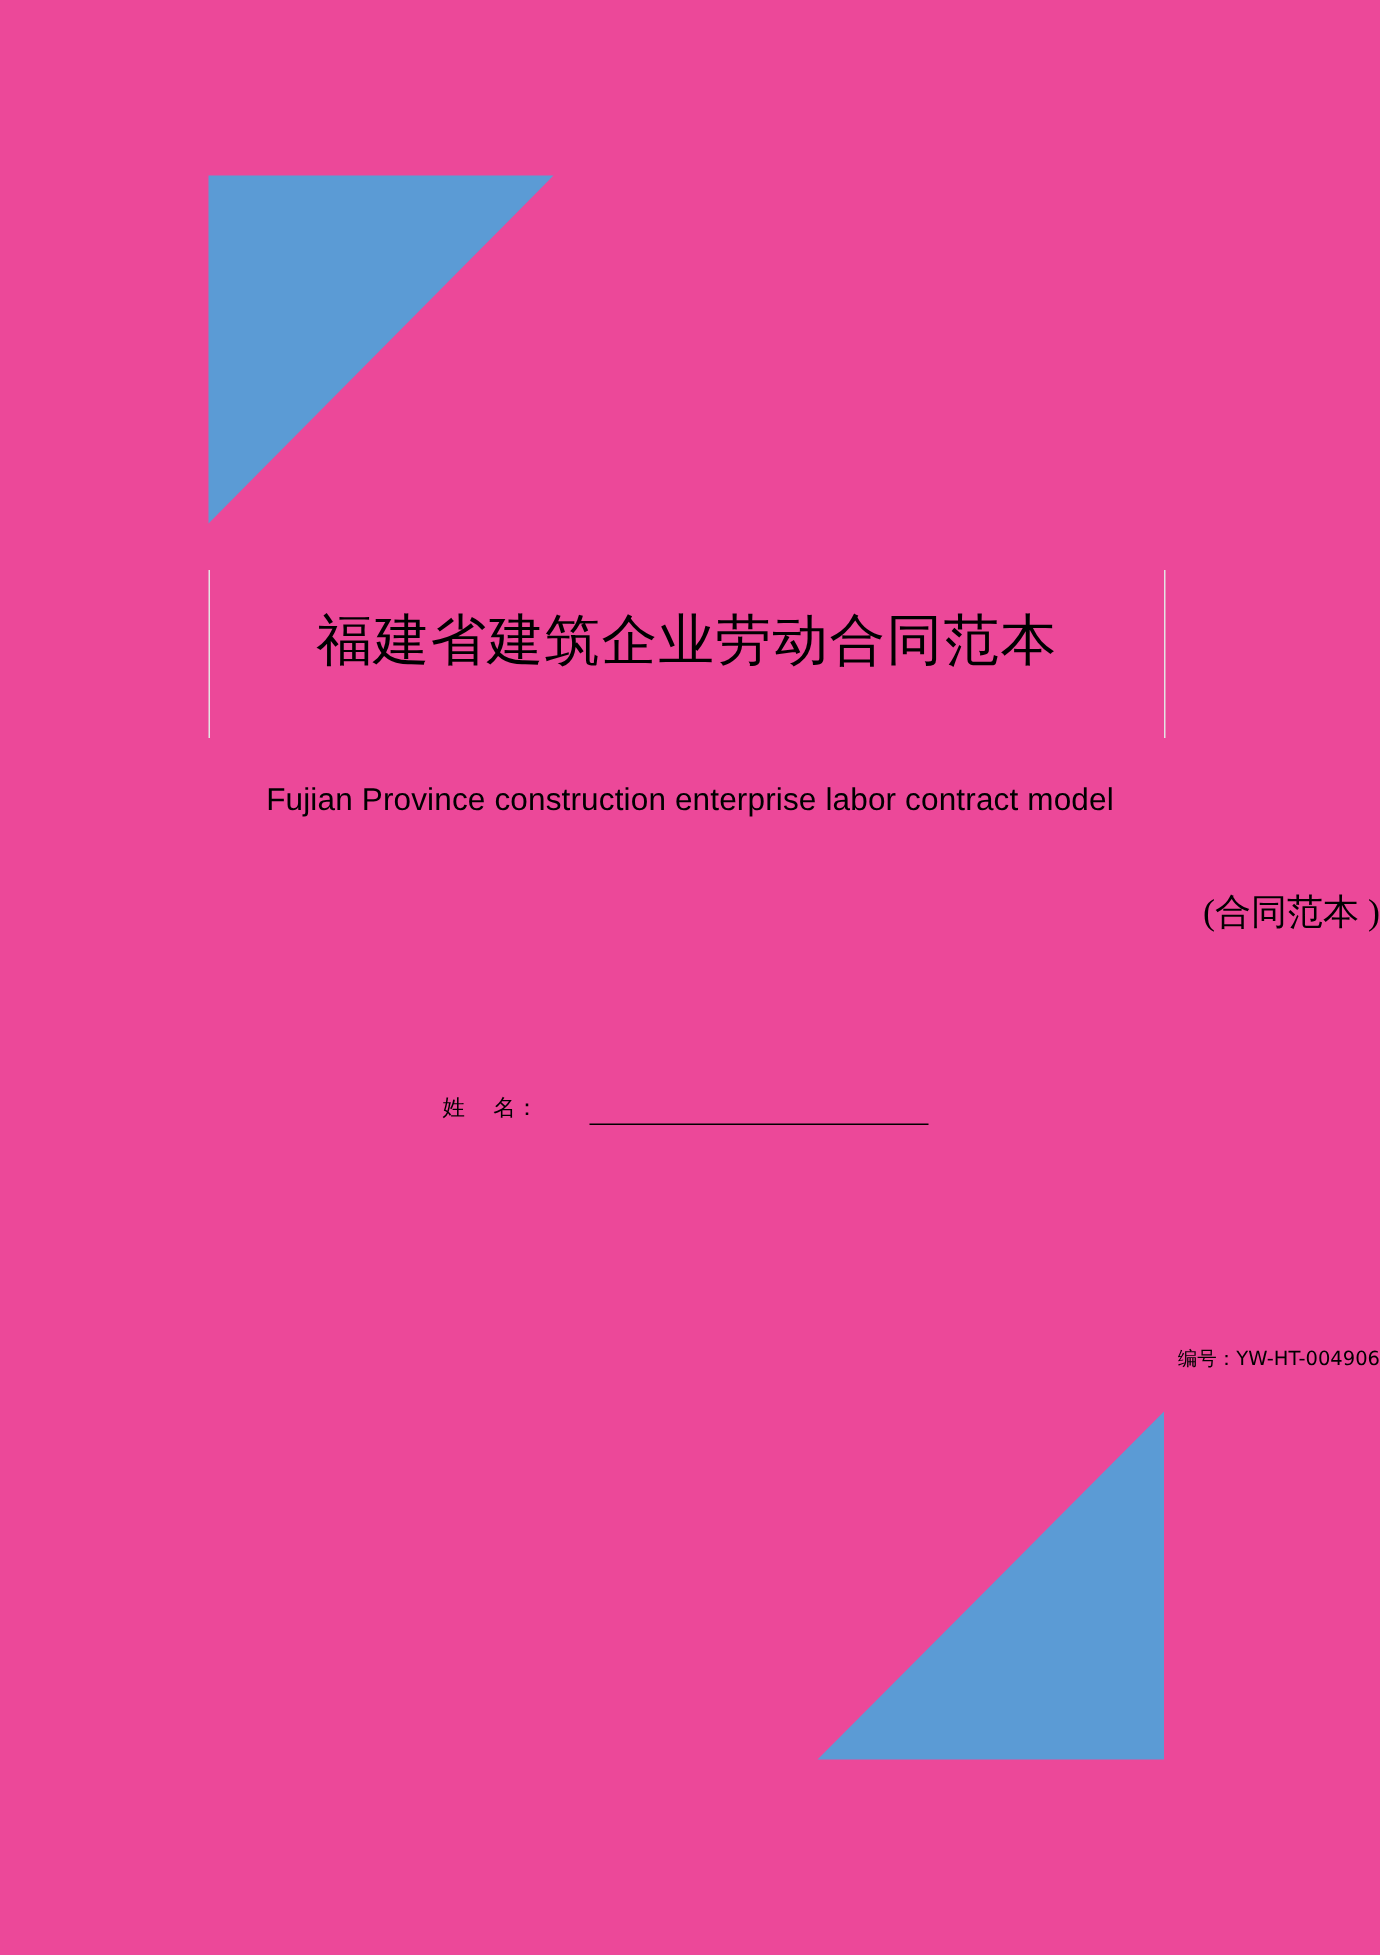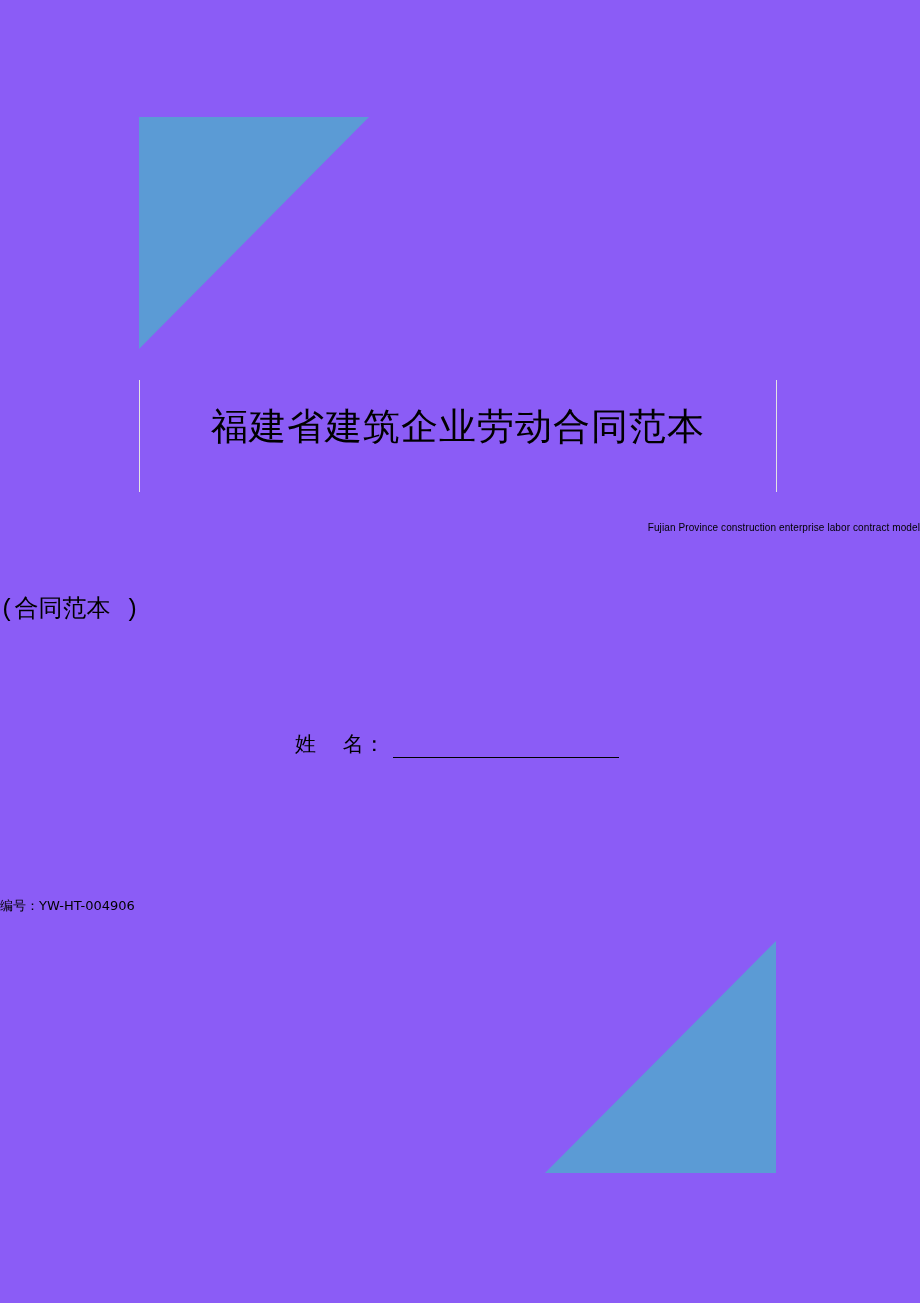--- a/index.html
+++ b/index.html
@@ -12,21 +12,21 @@
     height: 1303px;
     position: relative;
     font-family: "Liberation Sans", sans-serif;
     color: #000000;
     overflow: hidden;
   }
 
   .page {
     position: absolute;
     inset: 0;
-    background: #8b5cf6;
+    background: #ec4899;
     padding-left: 26px;
   }
 
   
   .tri-top {
     position: absolute;
     left: 139px;
     top: 117px;
     width: 0;
     height: 0;
@@ -66,70 +66,70 @@
     letter-spacing: 1px;
     color: #000000;
     white-space: nowrap;
   }
 
   .subtitle-en {
     position: absolute;
     left: 0;
     right: 0;
     top: 522px;
-    text-align: right;
-    font-size: 10px;
+    text-align: center;
+    font-size: 21px;
     color: #000000;
     letter-spacing: 0.1px;
   }
 
   .subtitle-cn {
     position: absolute;
     left: 0;
     right: 0;
     top: 592px;
-    text-align: left;
-    font-family: Liberation Mono, monospace;
+    text-align: right;
+    font-family: Liberation Serif, serif;
     font-size: 24px;
     color: #000000;
   }
 
   
   .fields {
     position: absolute;
     left: 295px;
     top: 718px;
     width: 360px;
   }
   .field-row {
     display: flex;
-    align-items: flex-end;
+    align-items: center;
     height: 40px;
-    font-family: Liberation Sans, sans-serif;
-    font-size: 21px;
+    font-family: Liberation Serif, serif;
+    font-size: 15px;
   }
   .field-label {
     width: 96px;
     white-space: pre;
     letter-spacing: 0px;
   }
   .field-line {
     flex: 1;
     border-bottom: 1.6px solid #000000;
     height: 22px;
     margin-left: 2px;
     max-width: 226px;
   }
 
   .doc-number {
     position: absolute;
     left: 0;
     right: 0;
     top: 897px;
-    text-align: left;
+    text-align: right;
     font-family: "DejaVu Sans", "Liberation Sans", sans-serif;
     font-size: 13px;
     color: #000000;
   }
 </style>
 </head>
 <body>
 
 <div class="page">
 

